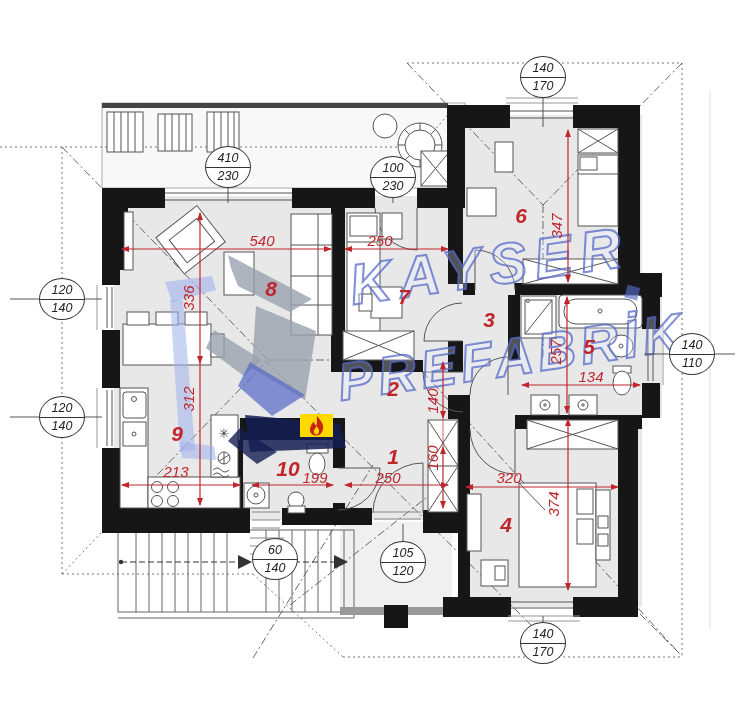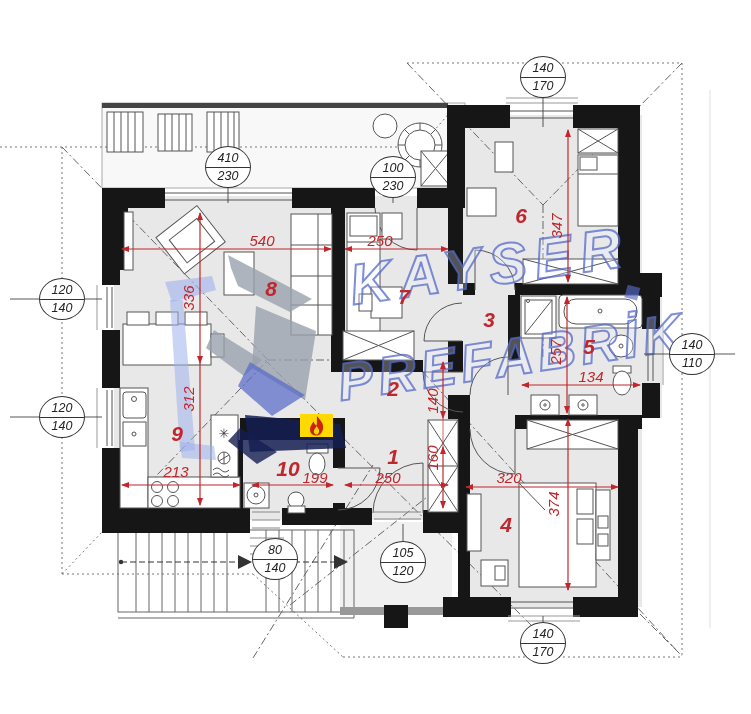--- a/index.html
+++ b/index.html
@@ -519,21 +519,21 @@
   </div>
   <div class="bubble" style="left:62px;top:417px">
     <span class="bt">120</span>
     <span class="bb">140</span>
   </div>
   <div class="bubble" style="left:692px;top:354px">
     <span class="bt">140</span>
     <span class="bb">110</span>
   </div>
   <div class="bubble" style="left:275px;top:559px">
-    <span class="bt">80</span>
+    <span class="bt">60</span>
     <span class="bb">140</span>
   </div>
   <div class="bubble" style="left:403px;top:562px">
     <span class="bt">105</span>
     <span class="bb">120</span>
   </div>
   <div class="bubble" style="left:543px;top:643px">
     <span class="bt">140</span>
     <span class="bb">170</span>
   </div>

